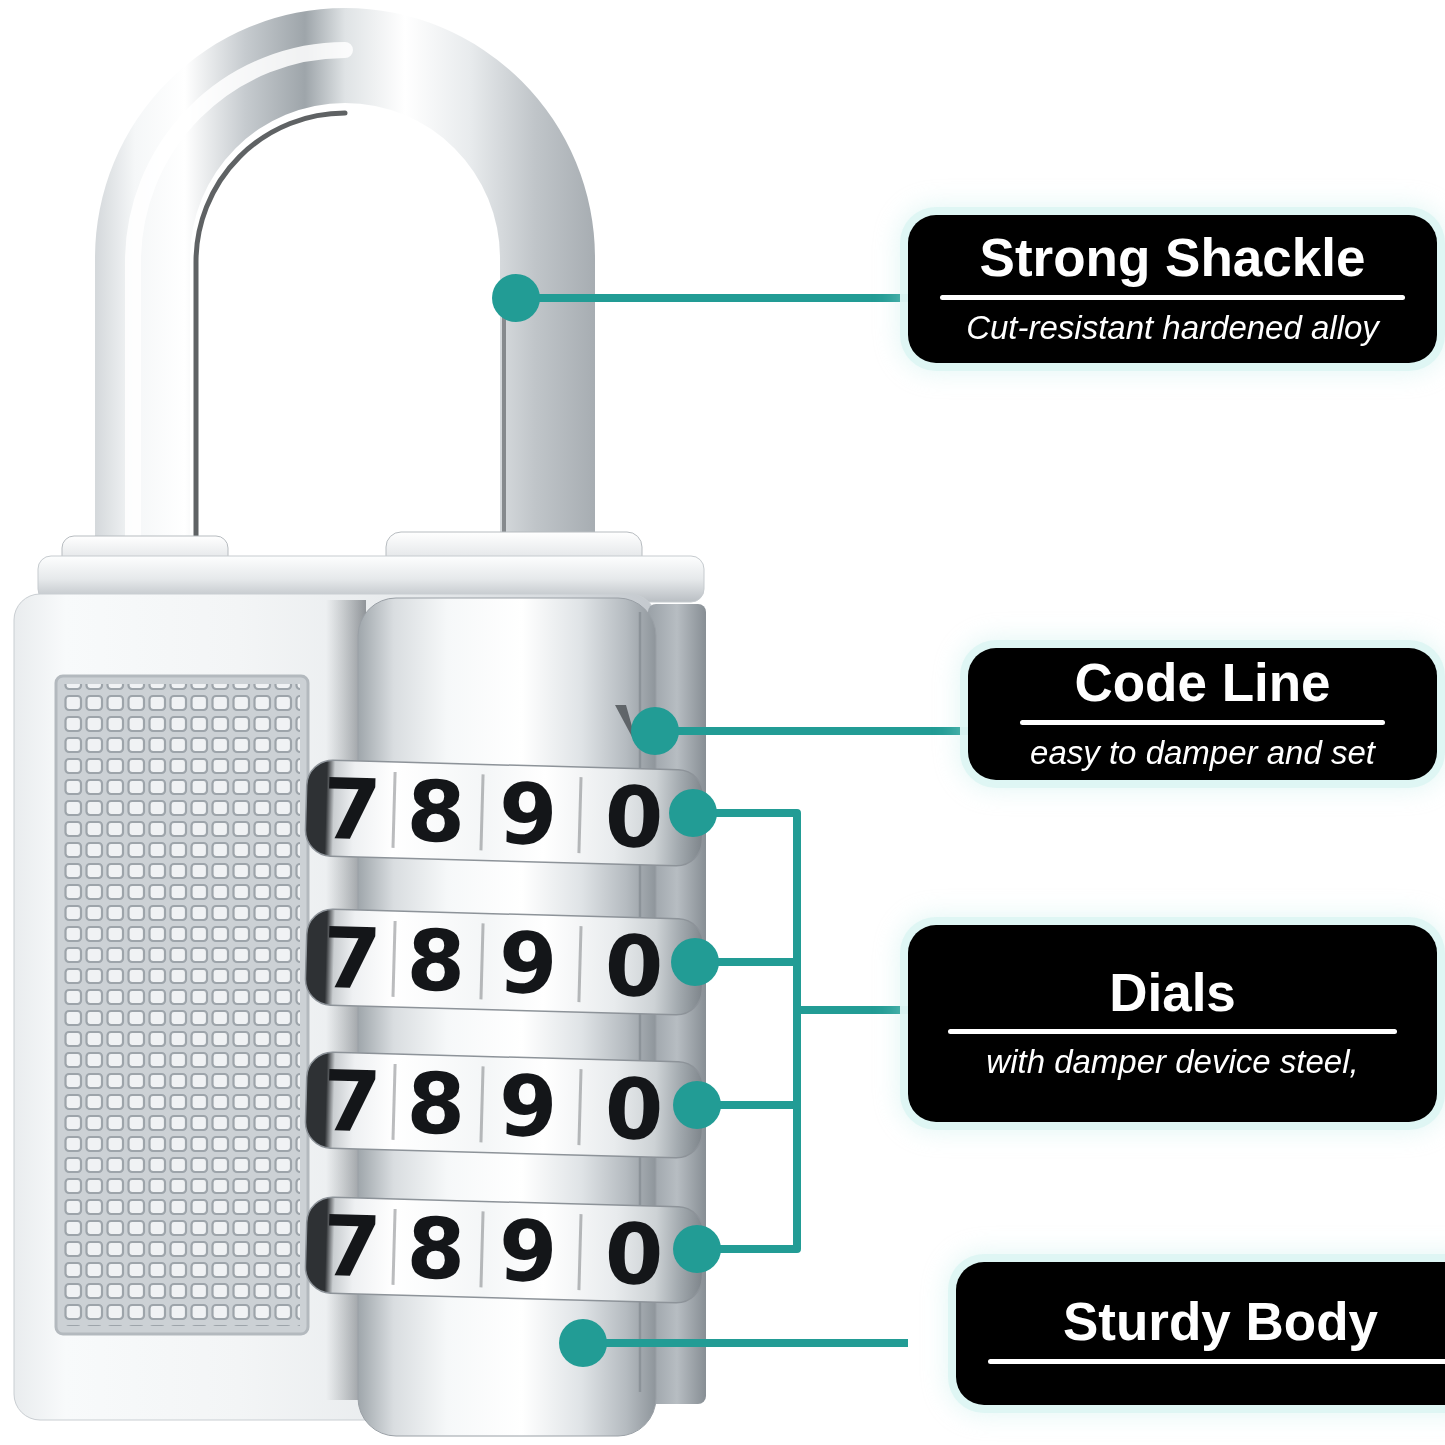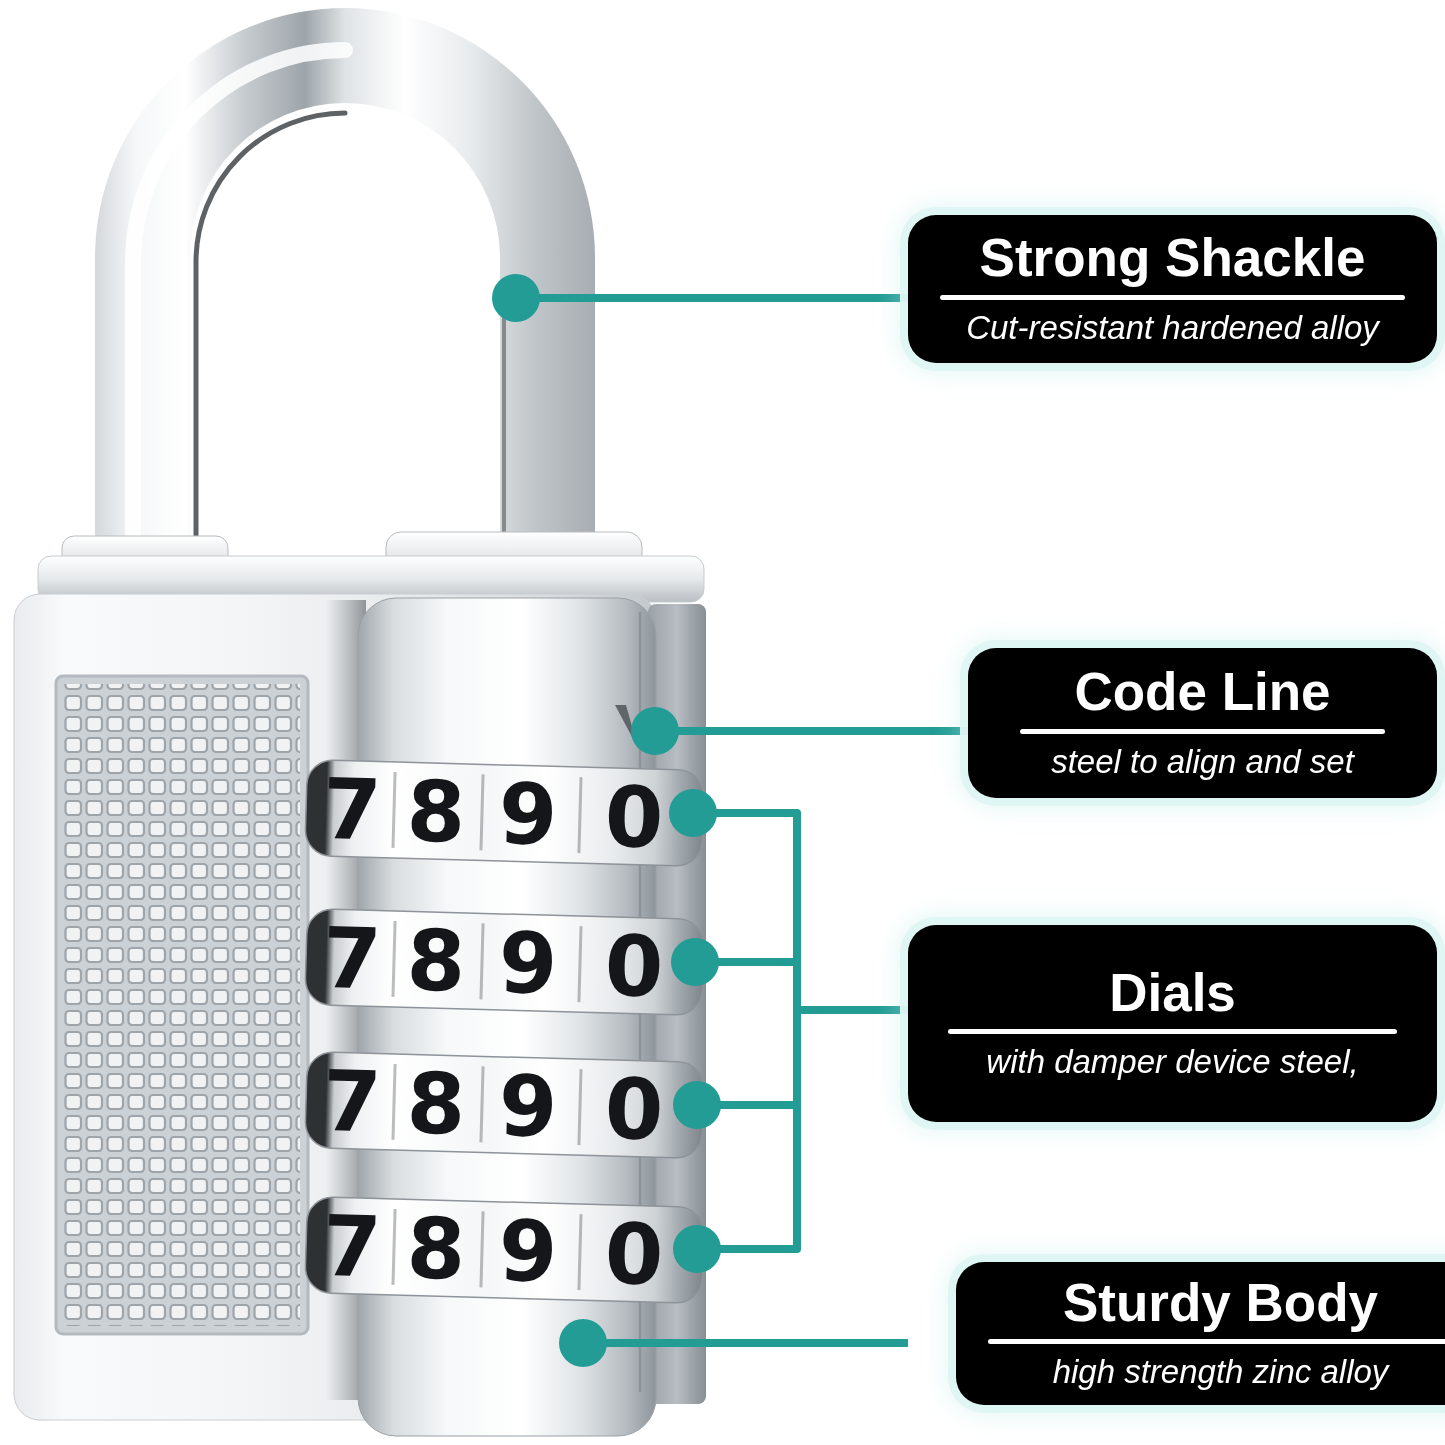--- a/index.html
+++ b/index.html
@@ -210,31 +210,30 @@
       <circle cx="583" cy="1343" r="24"></circle>
     </g>
   </svg>
 
   <div class="callout" style="left:908px; top:215px; width:529px; height:148px;">
     <div class="title">Strong Shackle</div>
     <div class="rule" style="width:88%;"></div>
     <div class="sub">Cut-resistant hardened alloy</div>
   </div>
 
-  <div class="callout" style="left:968px; top:648px; width:469px; height:150px;justify-content:center;">
+  <div class="callout" style="left:968px; top:648px; width:469px; height:132px;justify-content:center;">
     <div class="title">Code Line</div>
     <div class="rule" style="width:78%;"></div>
-    <div class="sub">steel to align and set</div>
+    <div class="sub">easy to damper and set</div>
   </div>
 
   <div class="callout" style="left:908px; top:925px; width:529px; height:197px;">
     <div class="title">Dials</div>
     <div class="rule" style="width:85%;"></div>
     <div class="sub">with damper device steel,</div>
   </div>
 
   <div class="callout" style="left:908px; top:1262px; width:529px; height:143px;margin-left:48px;">
     <div class="title">Sturdy Body</div>
     <div class="rule" style="width:88%;"></div>
-    <div class="sub">high strength zinc alloy</div>
   </div>
 
 </div>
 
 </body></html>

